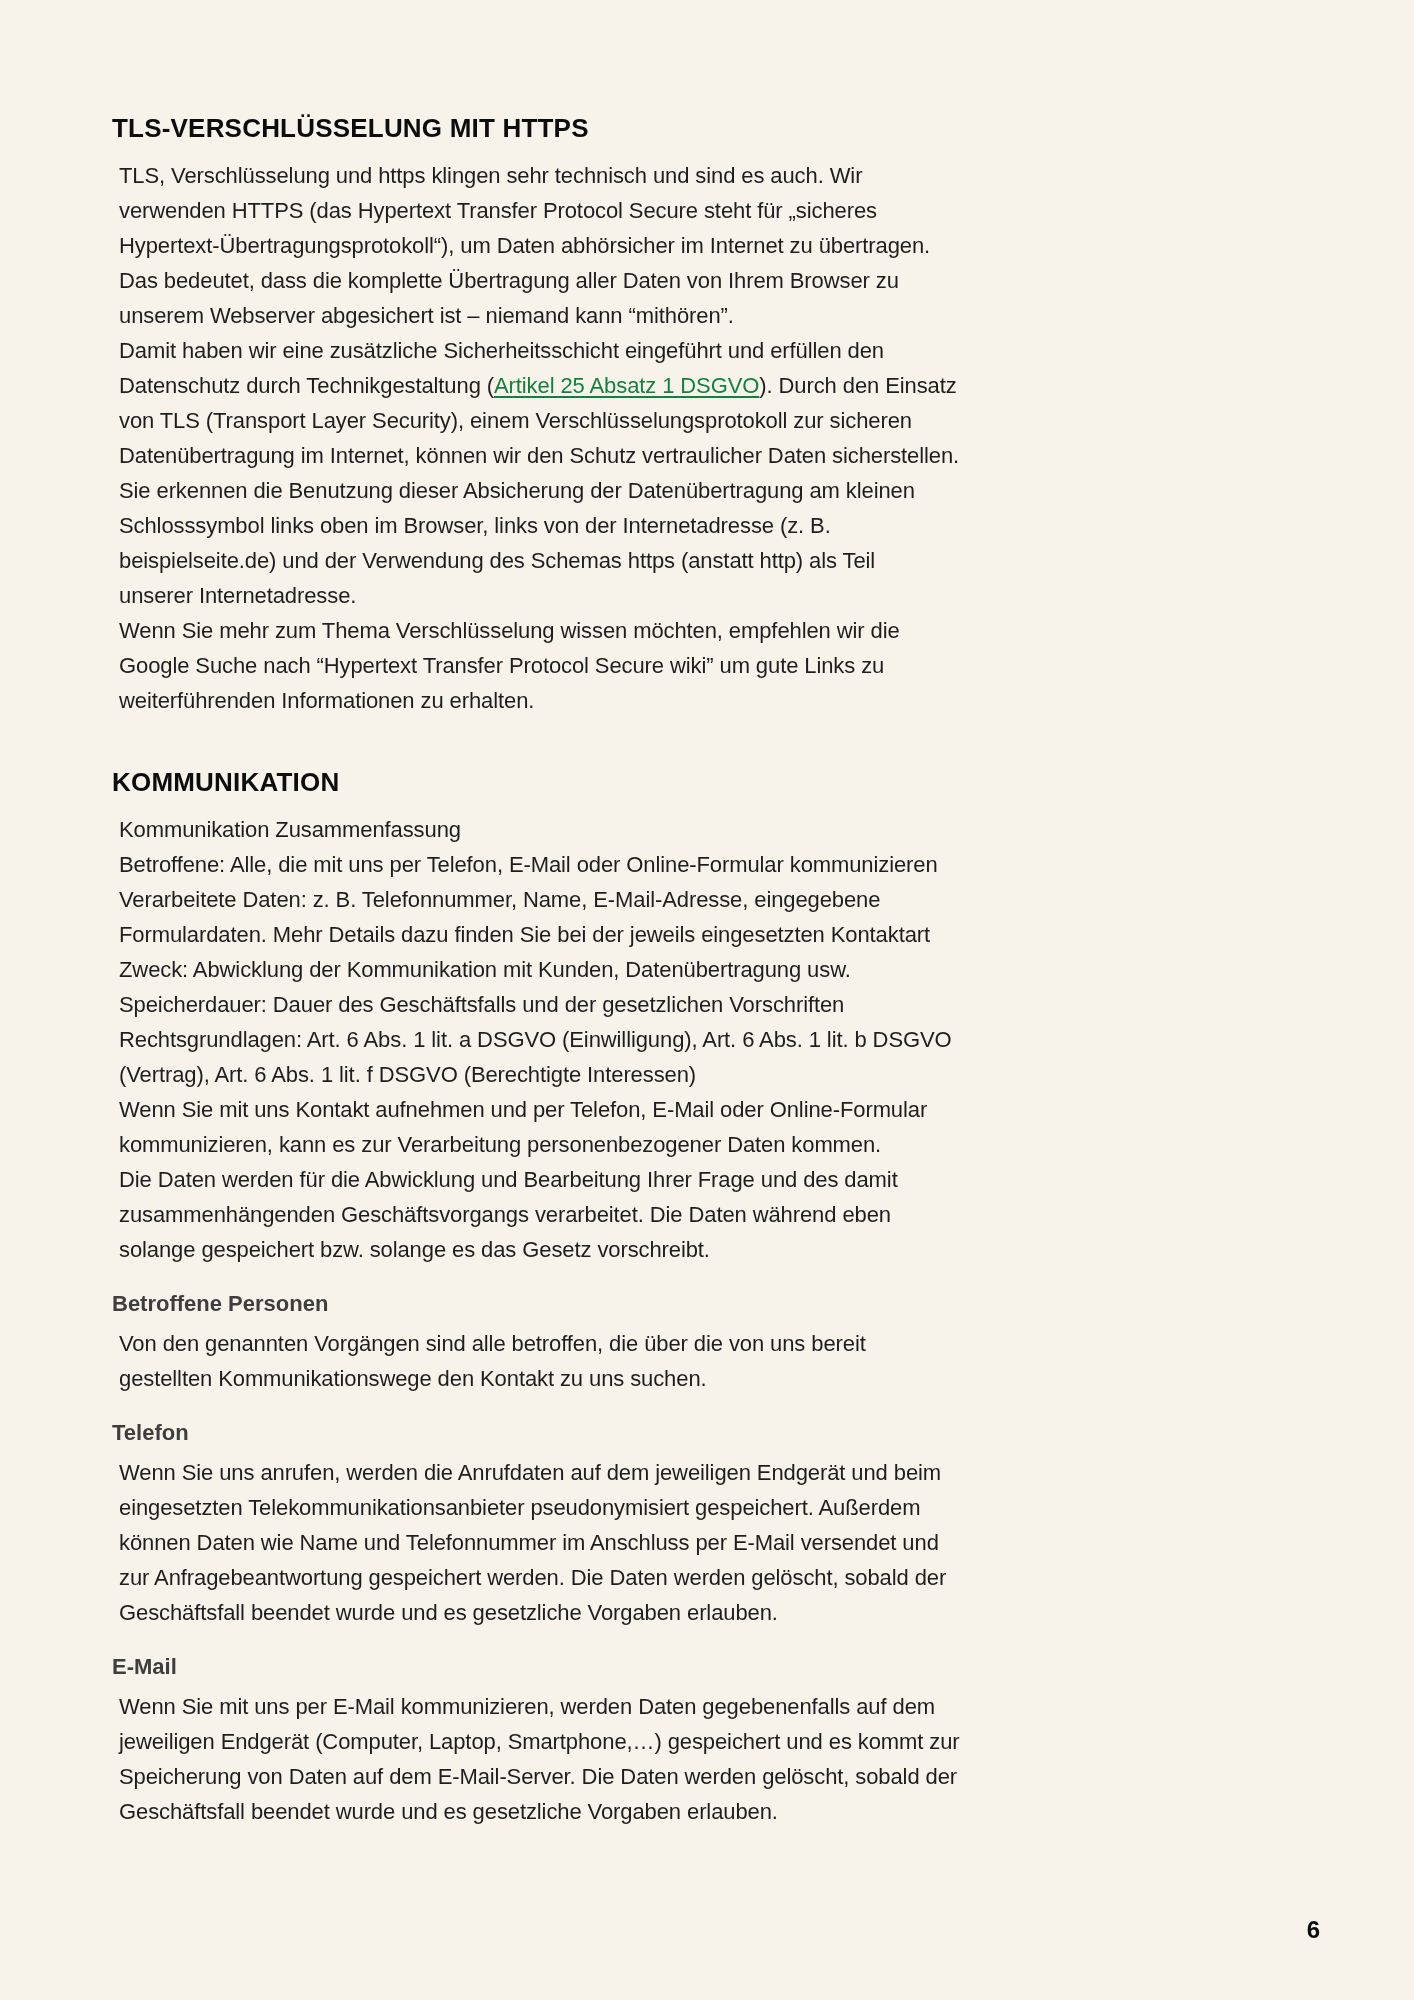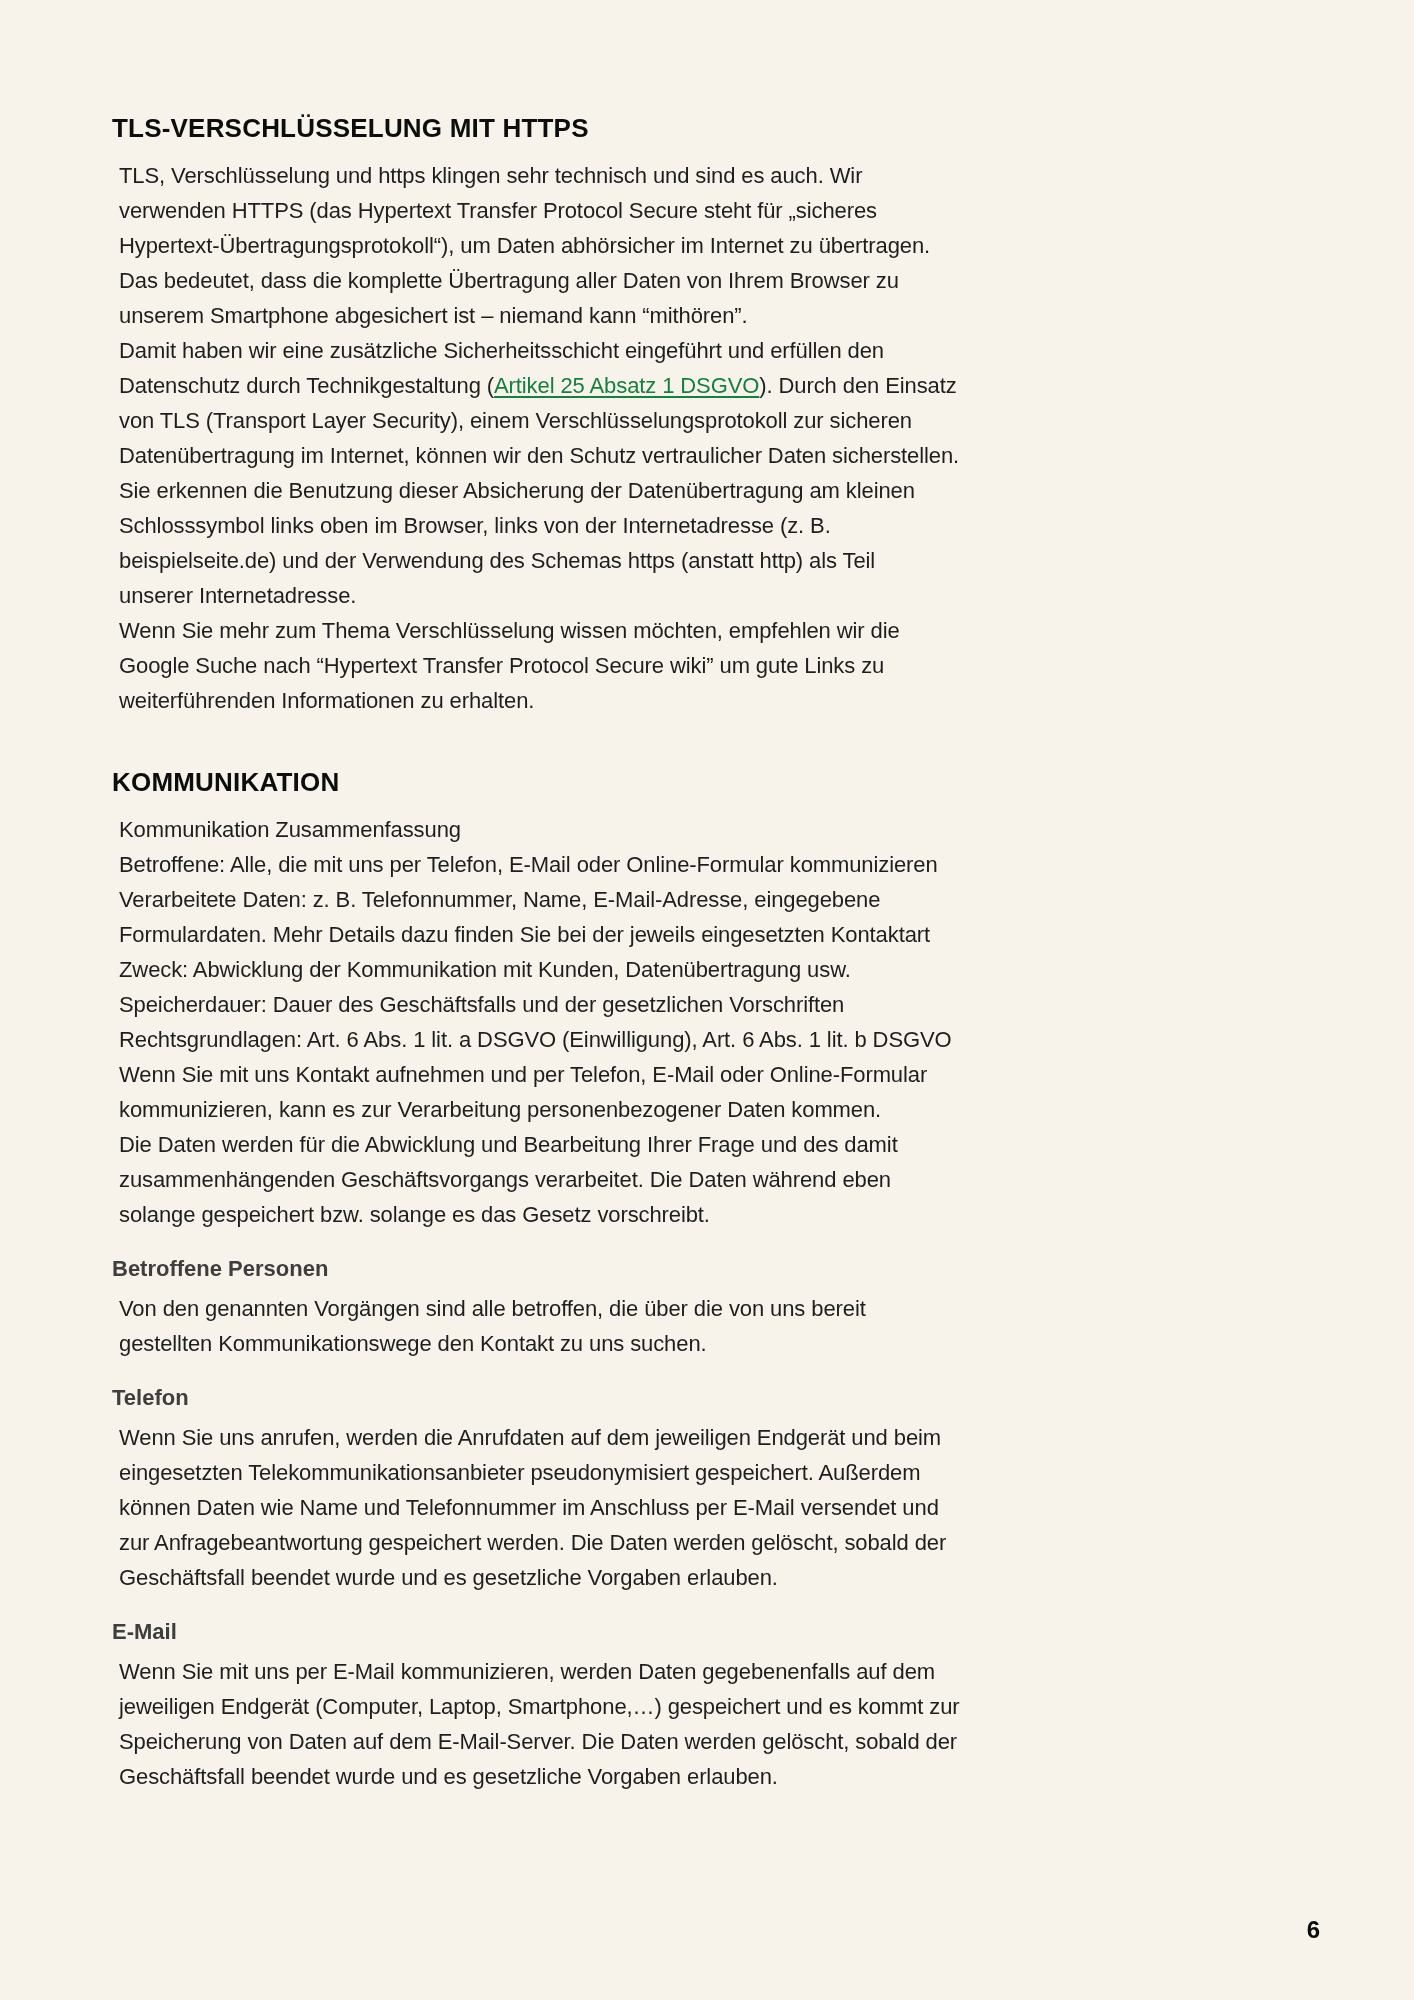--- a/index.html
+++ b/index.html
@@ -64,21 +64,21 @@
 <body style="background: rgb(247, 243, 234);">
 
 <div class="page">
   <div class="content">
       <div class="heading">TLS-VERSCHLÜSSELUNG MIT HTTPS</div>
       <div class="textblock">
         <div class="line">TLS, Verschlüsselung und https klingen sehr technisch und sind es auch. Wir</div>
         <div class="line">verwenden HTTPS (das Hypertext Transfer Protocol Secure steht für „sicheres</div>
         <div class="line">Hypertext-Übertragungsprotokoll“), um Daten abhörsicher im Internet zu übertragen.</div>
         <div class="line">Das bedeutet, dass die komplette Übertragung aller Daten von Ihrem Browser zu</div>
-        <div class="line">unserem Smartphone abgesichert ist – niemand kann “mithören”.</div>
+        <div class="line">unserem Webserver abgesichert ist – niemand kann “mithören”.</div>
         <div class="line">Damit haben wir eine zusätzliche Sicherheitsschicht eingeführt und erfüllen den</div>
         <div class="line"><span class="seg">Datenschutz durch Technikgestaltung (</span><a href="#" class="link">Artikel 25 Absatz 1 DSGVO</a><span class="seg">). Durch den Einsatz</span></div>
         <div class="line">von TLS (Transport Layer Security), einem Verschlüsselungsprotokoll zur sicheren</div>
         <div class="line">Datenübertragung im Internet, können wir den Schutz vertraulicher Daten sicherstellen.</div>
         <div class="line">Sie erkennen die Benutzung dieser Absicherung der Datenübertragung am kleinen</div>
         <div class="line">Schlosssymbol links oben im Browser, links von der Internetadresse (z. B.</div>
         <div class="line">beispielseite.de) und der Verwendung des Schemas https (anstatt http) als Teil</div>
         <div class="line">unserer Internetadresse.</div>
         <div class="line">Wenn Sie mehr zum Thema Verschlüsselung wissen möchten, empfehlen wir die</div>
         <div class="line">Google Suche nach “Hypertext Transfer Protocol Secure wiki” um gute Links zu</div>
@@ -86,20 +86,21 @@
       </div>
       <div class="heading">KOMMUNIKATION</div>
       <div class="textblock">
         <div class="line">Kommunikation Zusammenfassung</div>
         <div class="line">Betroffene: Alle, die mit uns per Telefon, E-Mail oder Online-Formular kommunizieren</div>
         <div class="line">Verarbeitete Daten: z. B. Telefonnummer, Name, E-Mail-Adresse, eingegebene</div>
         <div class="line">Formulardaten. Mehr Details dazu finden Sie bei der jeweils eingesetzten Kontaktart</div>
         <div class="line">Zweck: Abwicklung der Kommunikation mit Kunden, Datenübertragung usw.</div>
         <div class="line">Speicherdauer: Dauer des Geschäftsfalls und der gesetzlichen Vorschriften</div>
         <div class="line">Rechtsgrundlagen: Art. 6 Abs. 1 lit. a DSGVO (Einwilligung), Art. 6 Abs. 1 lit. b DSGVO</div>
+        <div class="line">(Vertrag), Art. 6 Abs. 1 lit. f DSGVO (Berechtigte Interessen)</div>
         <div class="line">Wenn Sie mit uns Kontakt aufnehmen und per Telefon, E-Mail oder Online-Formular</div>
         <div class="line">kommunizieren, kann es zur Verarbeitung personenbezogener Daten kommen.</div>
         <div class="line">Die Daten werden für die Abwicklung und Bearbeitung Ihrer Frage und des damit</div>
         <div class="line">zusammenhängenden Geschäftsvorgangs verarbeitet. Die Daten während eben</div>
         <div class="line">solange gespeichert bzw. solange es das Gesetz vorschreibt.</div>
       </div>
       <div class="subheading">Betroffene Personen</div>
       <div class="textblock">
         <div class="line">Von den genannten Vorgängen sind alle betroffen, die über die von uns bereit</div>
         <div class="line">gestellten Kommunikationswege den Kontakt zu uns suchen.</div>

